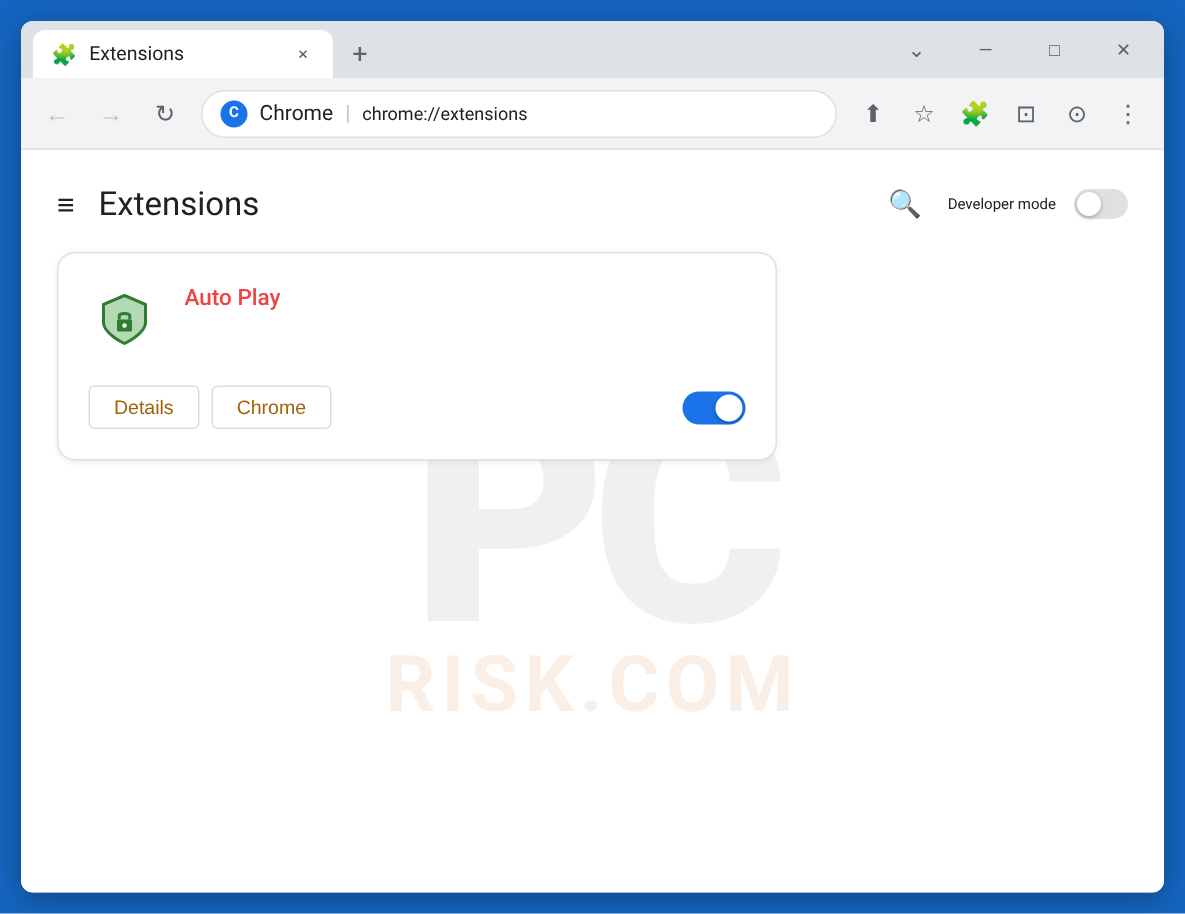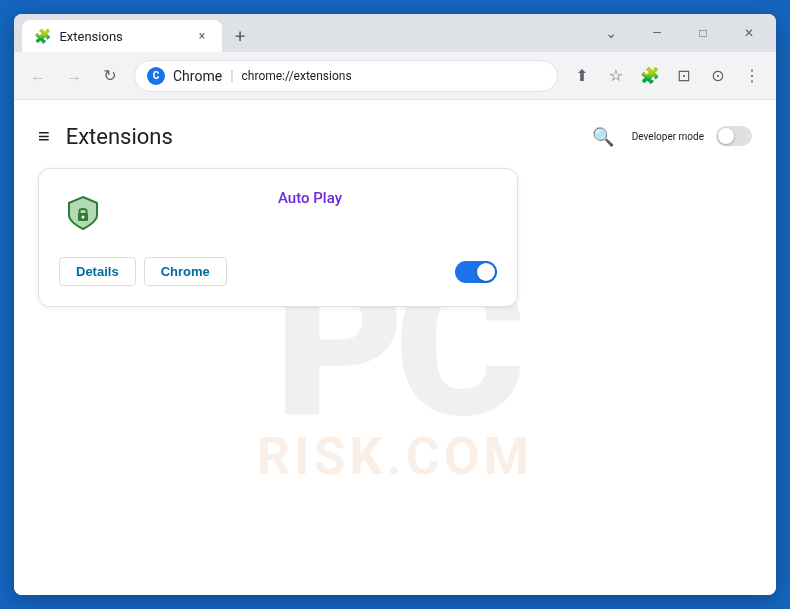--- a/index.html
+++ b/index.html
@@ -339,44 +339,43 @@
       height: 40px;
     }
 
     .extension-info {
       flex: 1;
     }
 
     .extension-name {
       font-size: 15px;
       font-weight: 500;
-      color: #6d28d9;
+      color: #ef4444;
       margin-bottom: 4px;
-      text-align: center;
     }
 
     .card-bottom {
       display: flex;
       align-items: center;
       justify-content: space-between;
     }
 
     .card-buttons {
       display: flex;
       gap: 8px;
     }
 
     .card-btn {
       padding: 6px 16px;
       border: 1px solid #dadce0;
       border-radius: 4px;
       background: #fff;
-      color: #0369a1;
+      color: #a16207;
       font-size: 13px;
-      font-weight: 700;
+      font-weight: 400;
       cursor: pointer;
     }
 
     .ext-toggle {
       width: 42px;
       height: 22px;
       background: #1a73e8;
       border-radius: 11px;
       position: relative;
       cursor: pointer;

